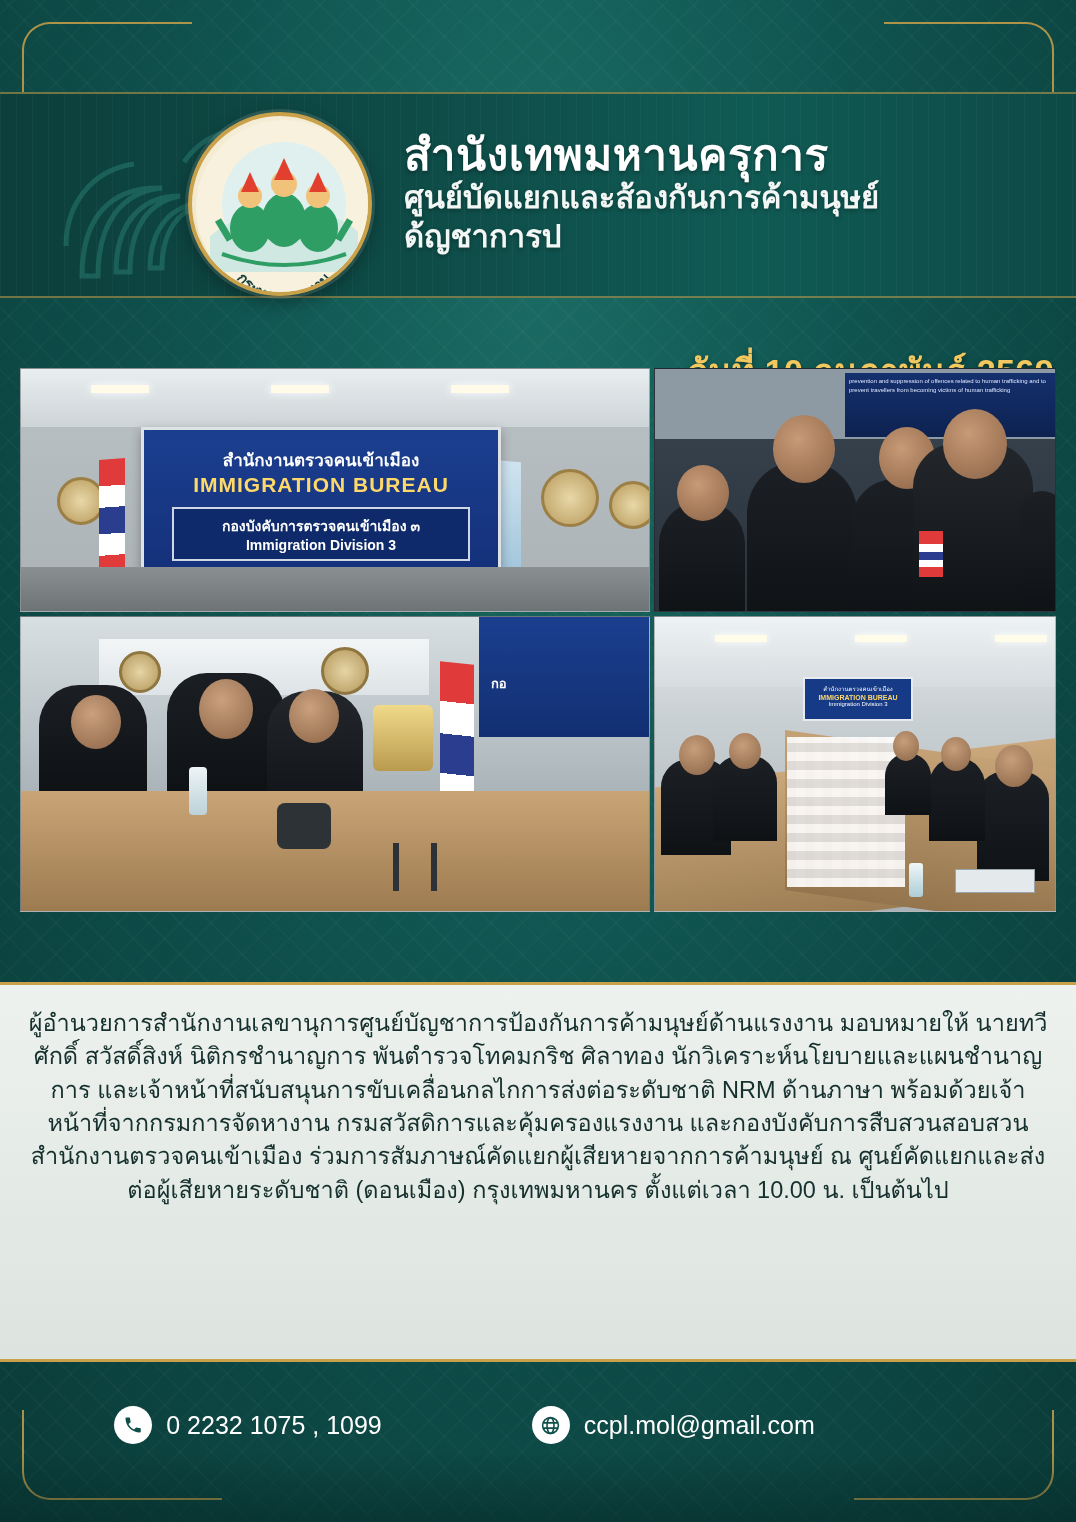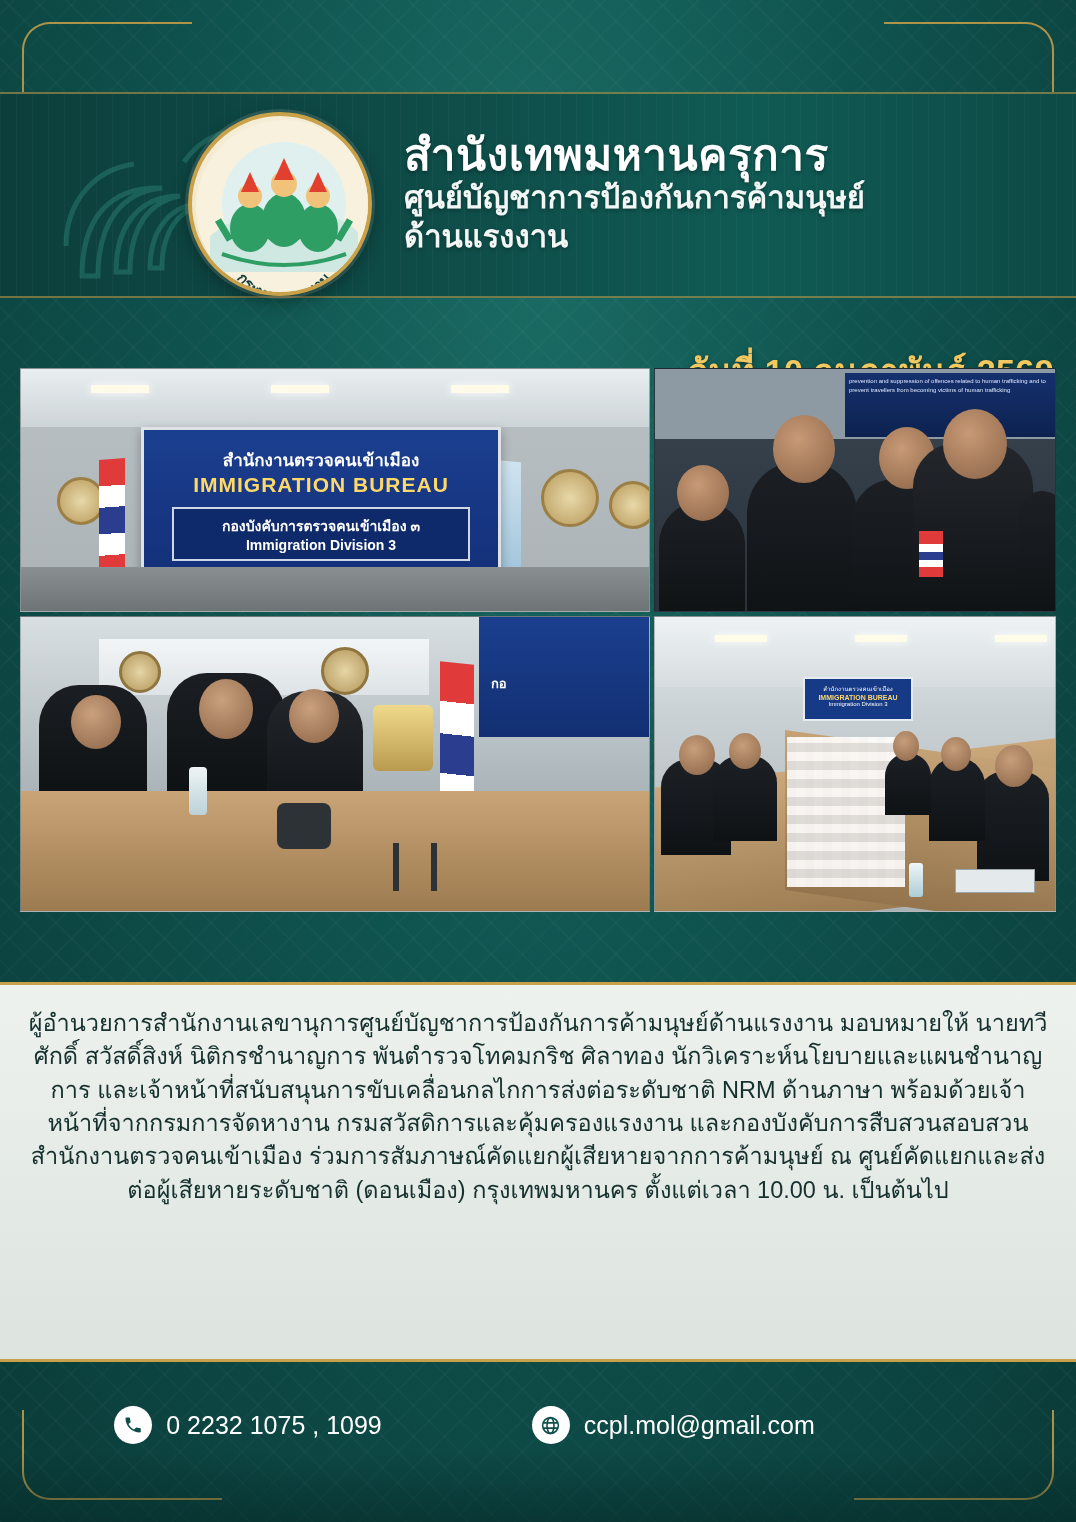--- a/index.html
+++ b/index.html
@@ -337,22 +337,22 @@
       <path d="M30,138 q62,22 124,0" stroke="#2f9e64" stroke-width="4" fill="none"></path>
       <path id="arc" d="M32,126 a60,60 0 0 0 120,0" fill="none"></path>
       <text font-size="15" font-weight="bold" fill="#19403c" text-anchor="middle">
         <textPath href="#arc" startOffset="50%">กระทรวงแรงงาน</textPath>
       </text>
     </svg>
   </div>
 
   <div class="emblem-title">
     <div class="org-line1">สำนังเทพมหานครุการ</div>
-    <div class="org-line2">ศูนย์บัญชาการป้องกันการค้ามนุษย์</div>
-    <div class="org-line3">ด้านแรงงาน</div>
+    <div class="org-line2">ศูนย์บัดแยกและส้องกันการค้ามนุษย์</div>
+    <div class="org-line3">ด้ญชาการป</div>
   </div>
 
   <div class="date-badge">วันที่ 10 กุมภาพันธ์ 2569</div>
 
   <div class="photos">
 
     <div class="photo p1">
       <div class="ceiling"></div>
       <div class="light" style="left:70px"></div>
       <div class="light" style="left:250px"></div>

